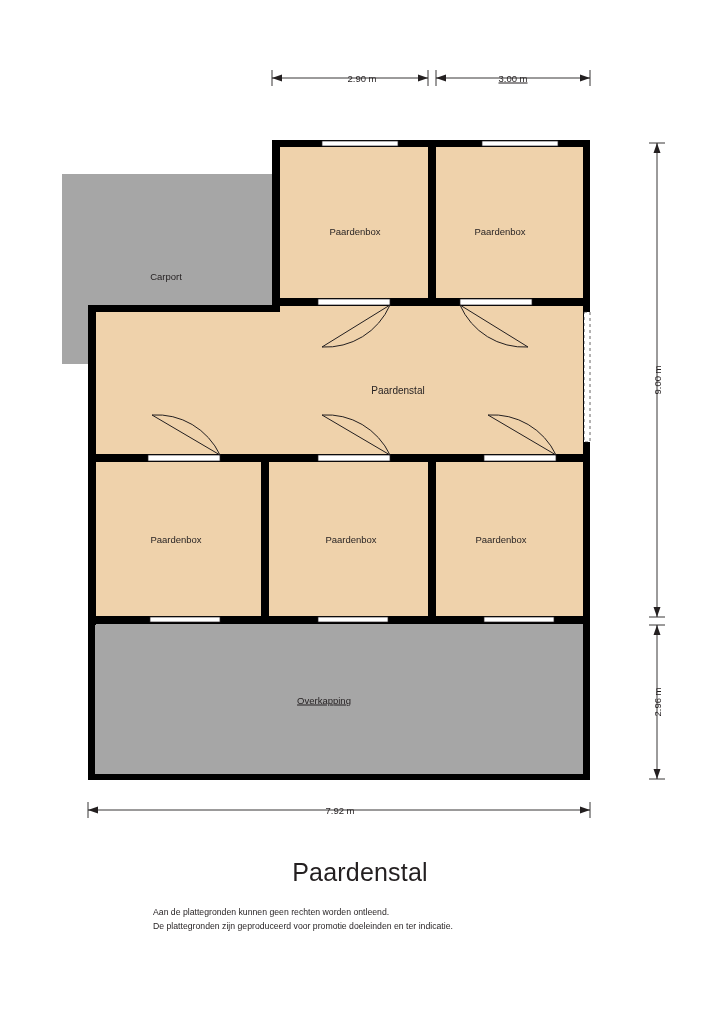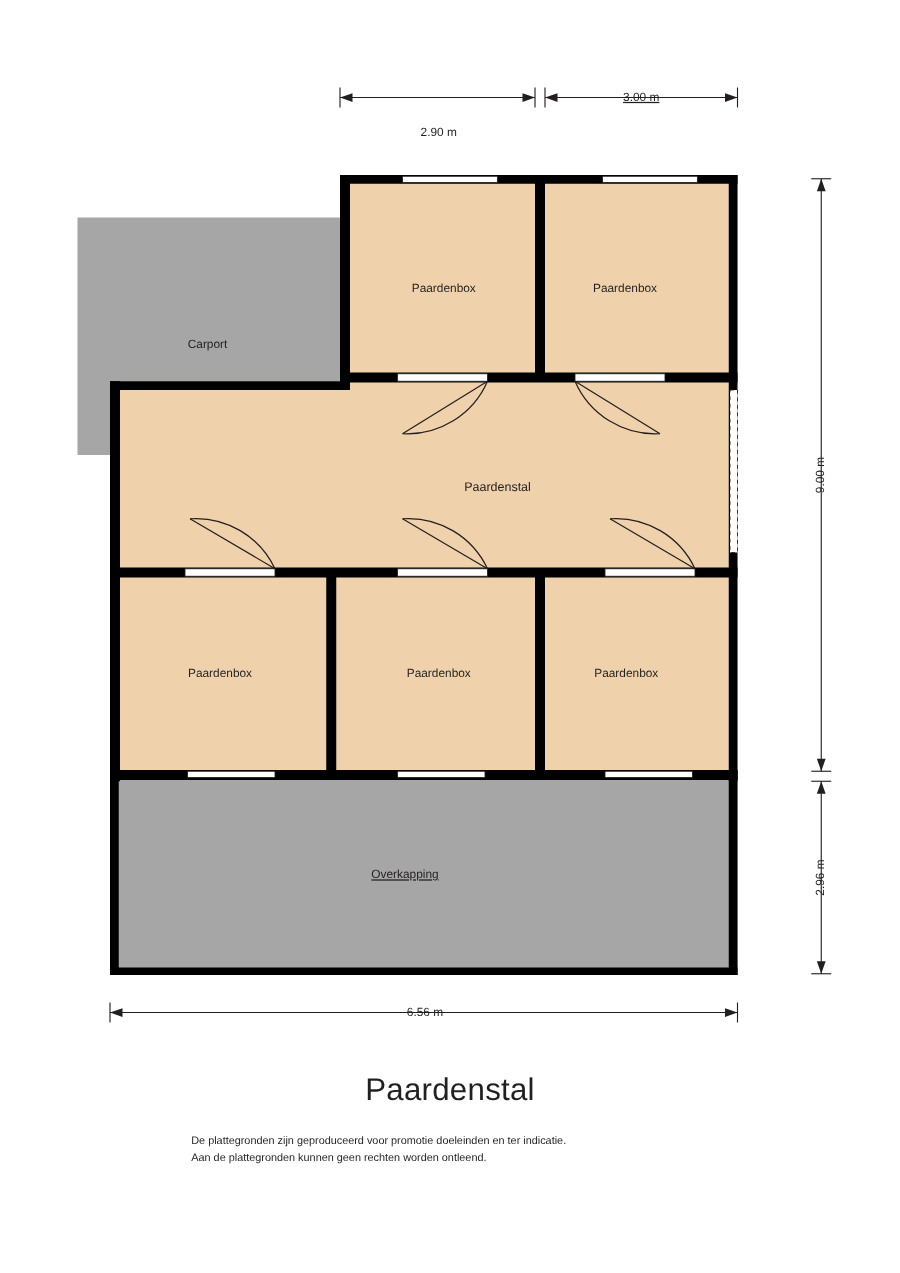--- a/index.html
+++ b/index.html
@@ -177,32 +177,32 @@
 
   <g stroke="#231f20" stroke-width="0.9">
     <line x1="88" y1="810" x2="590" y2="810"></line>
     <line x1="88" y1="802" x2="88" y2="818"></line>
     <line x1="590" y1="802" x2="590" y2="818"></line>
     <path d="M 88 810 L 98 806.5 L 98 813.5 Z" fill="#231f20" stroke="none"></path>
     <path d="M 590 810 L 580 806.5 L 580 813.5 Z" fill="#231f20" stroke="none"></path>
   </g>
 </svg>
 
-<div class="room-label" style="left:351px; top:78px;margin-top:28px;">2.90 m</div>
+<div class="room-label" style="left:362px; top:78px;">2.90 m</div>
 <div class="room-label" style="left:513px; top:78px;text-decoration:underline;">3.00 m</div>
 <div class="room-label vert" style="left:657px; top:380px;">9.00 m</div>
 <div class="room-label vert" style="left:657px; top:702px;">2.96 m</div>
-<div class="room-label" style="left:340px; top:810px;">6.56 m</div>
+<div class="room-label" style="left:340px; top:810px;">7.92 m</div>
 
 <div class="room-label" style="left:166px; top:276px;">Carport</div>
 <div class="room-label" style="left:355px; top:231px;">Paardenbox</div>
 <div class="room-label" style="left:500px; top:231px;">Paardenbox</div>
 <div class="room-label big" style="left:398px; top:390px;">Paardenstal</div>
 <div class="room-label" style="left:176px; top:539px;">Paardenbox</div>
 <div class="room-label" style="left:351px; top:539px;">Paardenbox</div>
 <div class="room-label" style="left:501px; top:539px;">Paardenbox</div>
 <div class="room-label" style="left:324px; top:700px;text-decoration:underline;">Overkapping</div>
 
 <div id="title">Paardenstal</div>
 <div id="disclaimer">
+  <div>Aan de plattegronden kunnen geen rechten worden ontleend.</div>
   <div>De plattegronden zijn geproduceerd voor promotie doeleinden en ter indicatie.</div>
-  <div>Aan de plattegronden kunnen geen rechten worden ontleend.</div>
 </div>
 
 </body></html>

